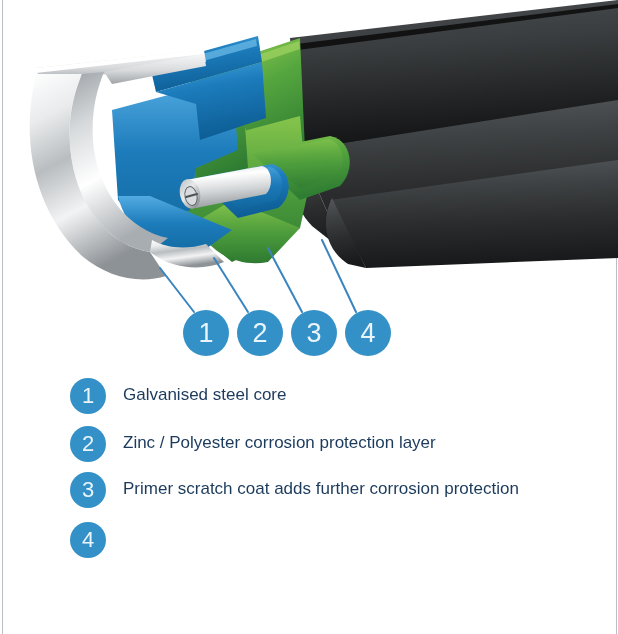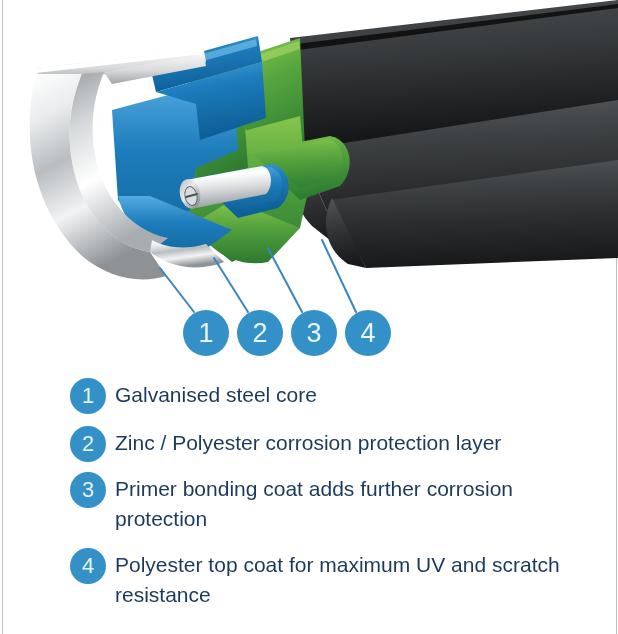--- a/index.html
+++ b/index.html
@@ -30,23 +30,23 @@
   #legend{position:absolute;left:0;top:378px;width:618px;}
   .legend-item{position:relative;display:flex;align-items:flex-start;margin-bottom:6px;}
   .legend-badge{
     flex:0 0 auto;width:36px;height:36px;border-radius:50%;
     background:#3391c8;color:#eaf4fb;
     display:flex;align-items:center;justify-content:center;
     font-size:22px;line-height:1;
     margin-left:70px;
   }
   .legend-text{
-    margin-left:9px;
+    margin-left:17px;
     color:#1b3a5c;
-    font-size:21px;
+    font-size:17px;
     line-height:30px;
     max-width:470px;
     padding-top:2px;
   }
   .legend-item.r1{margin-bottom:12px;}
   .legend-item.r2{margin-bottom:10px;}
   .legend-item.r3{margin-bottom:14px;}
 </style>
 </head>
 <body>
@@ -195,21 +195,20 @@
     <div class="legend-text">Galvanised steel core</div>
   </div>
 
   <div class="legend-item r2">
     <div class="legend-badge">2</div>
     <div class="legend-text">Zinc / Polyester corrosion protection layer</div>
   </div>
 
   <div class="legend-item r3">
     <div class="legend-badge">3</div>
-    <div class="legend-text">Primer bonding coat adds further corrosion protection</div>
+    <div class="legend-text">Primer scratch coat adds further corrosion protection</div>
   </div>
 
   <div class="legend-item r4">
     <div class="legend-badge">4</div>
-    <div class="legend-text">Polyester top coat for maximum UV and scratch resistance</div>
   </div>
 
 </div>
 
 </body></html>

